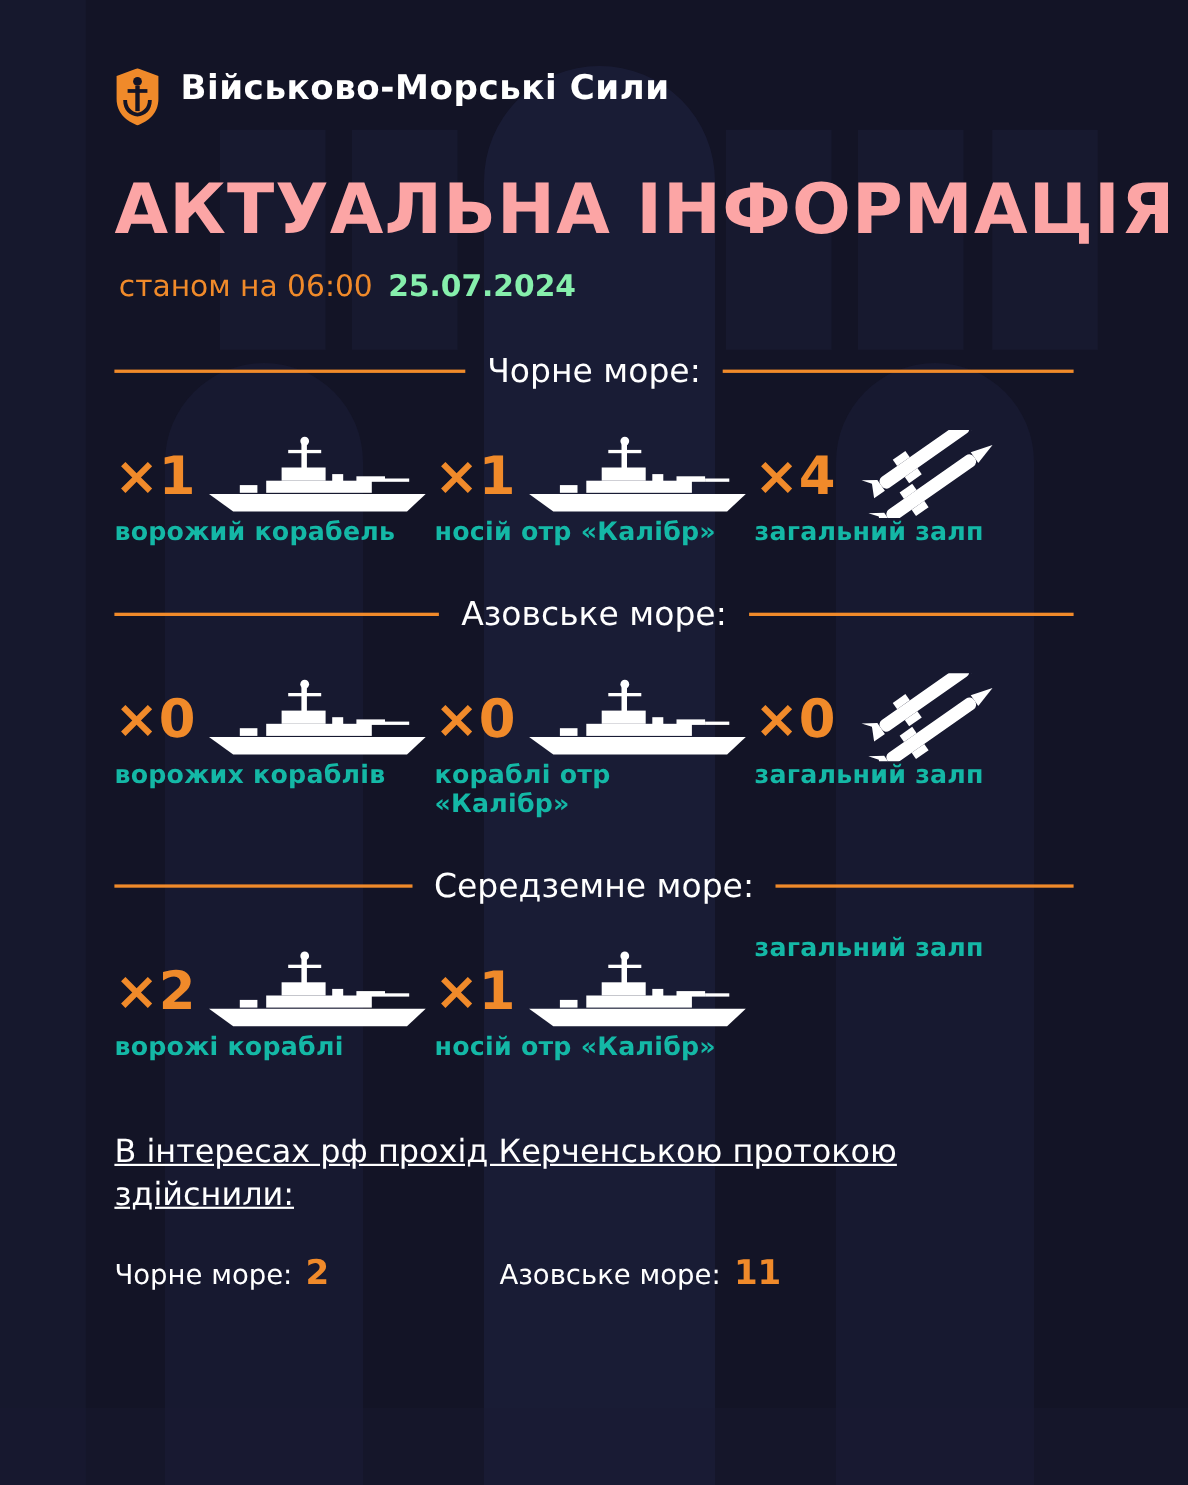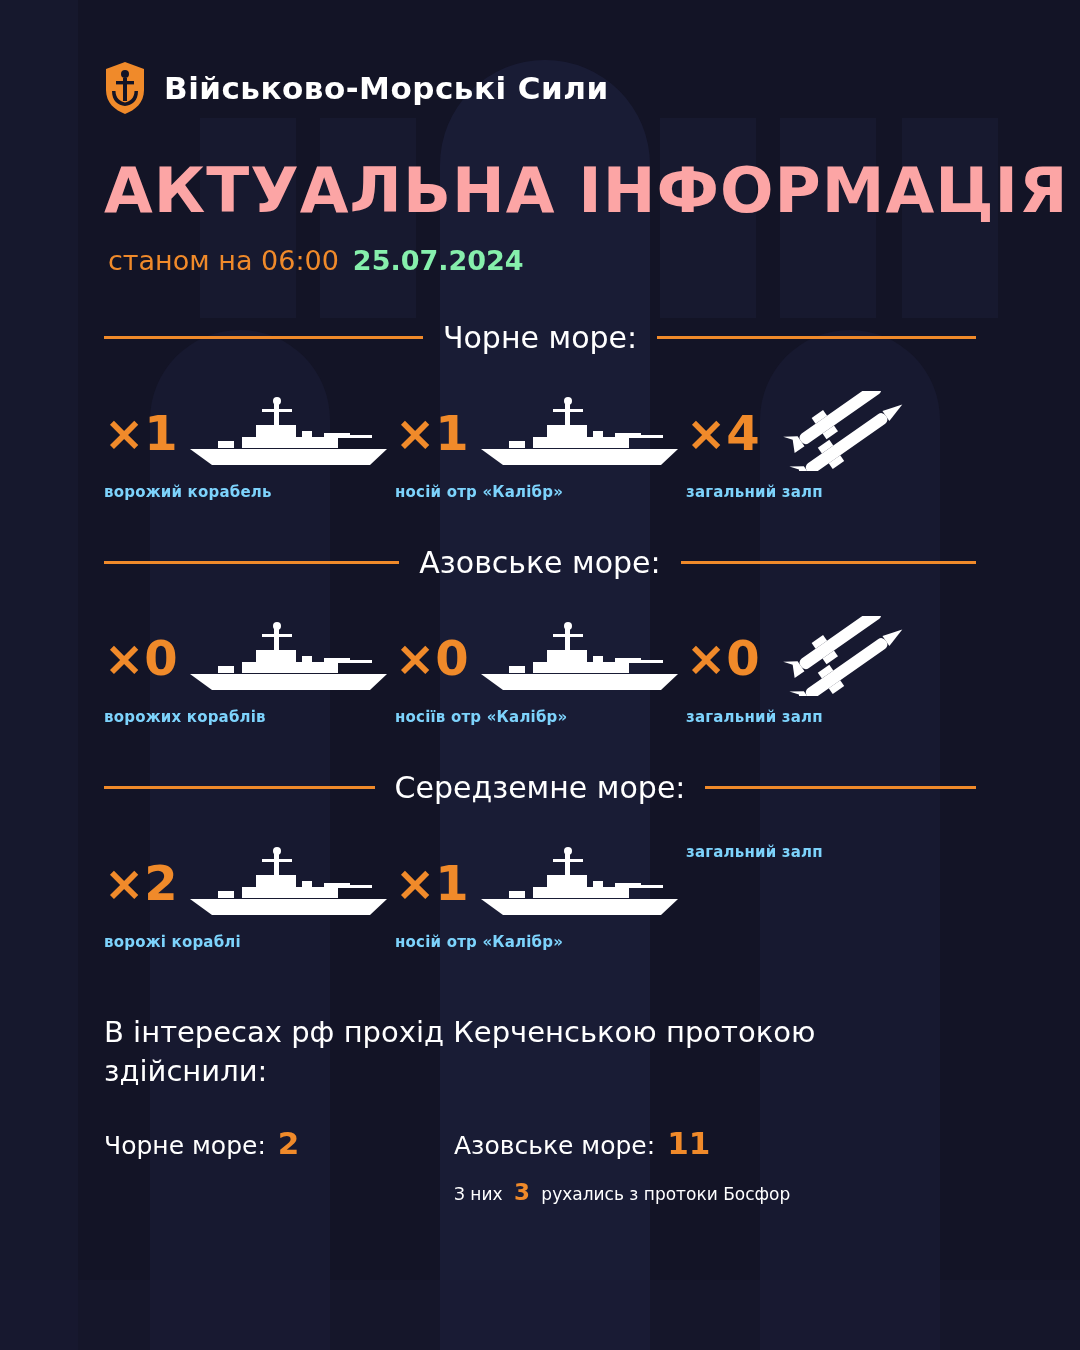--- a/index.html
+++ b/index.html
@@ -12,21 +12,21 @@
     position:relative;
   }
   
   #bg{position:absolute;inset:0;overflow:hidden;}
   .bgband{position:absolute;background:#191b33;}
   .bgsoft{position:absolute;background:#1b1d38;border-radius:140px 140px 0 0;}
 
   #page{position:relative;z-index:2;width:1080px;height:1350px;}
 
   
-  .header{display:flex;align-items:center;gap:18px;padding:62px 0 0 104px;}
+  .header{display:flex;align-items:flex-start;gap:18px;padding:62px 0 0 104px;}
   .anchor-badge{width:42px;height:52px;display:block;}
   .brand{
     font-size:31px;font-weight:bold;letter-spacing:.5px;color:#ffffff;
   }
   .title{
     margin:40px 0 0 104px;
     font-size:63px;font-weight:bold;letter-spacing:1px;
     color:#fca5a5;text-transform:uppercase;
   }
   .subtitle{
@@ -42,29 +42,29 @@
 
   .cards{display:flex;justify-content:space-between;padding:26px 104px 0 104px;}
   .card{width:290px;}
   .card .row{display:flex;align-items:flex-end;gap:4px;height:90px;}
   .count{
     font-size:48px;font-weight:bold;color:#f08a2a;line-height:1;white-space:nowrap;
     margin-bottom:14px;
   }
   .glyph{flex:1;display:flex;align-items:flex-end;justify-content:flex-start;}
   .caption{
-    margin-top:12px;font-size:15px;font-weight:bold;color:#7dd3fc;letter-spacing:.2px;
+    font-size:23px;font-weight:bold;color:#14b8a6;letter-spacing:.2px;
   }
   .card.mid .caption,.card.mid .row{margin-left:0;}
   .card.right .count{margin-right:2px;}
 
   
   .bottom{padding:62px 104px 0 104px;}
   .bottom h2{
-    margin:0;font-size:29px;font-weight:normal;color:#ffffff;line-height:1.35;
+    margin:0;font-size:29px;font-weight:normal;color:#ffffff;line-height:1.35;text-decoration:underline;
   }
   .straits{display:flex;margin-top:34px;}
   .strait{width:360px;}
   .strait.second{margin-left:-10px;width:520px;}
   .strait .line1{font-size:25px;color:#ffffff;display:flex;align-items:baseline;gap:12px;}
   .strait .line1 .num{font-size:31px;font-weight:bold;color:#f08a2a;}
   .strait .line2{margin-top:14px;font-size:17px;color:#ffffff;line-height:1.5;}
   .strait .line2 .num{font-size:23px;font-weight:bold;color:#f08a2a;padding:0 6px;}
 </style>
 </head>
@@ -233,21 +233,21 @@
                 <rect x="80" y="18" width="30" height="3"></rect>
                 <rect x="120" y="40" width="10" height="7"></rect>
                 <rect x="142" y="42" width="26" height="5"></rect>
                 <rect x="168" y="44" width="22" height="3"></rect>
                 <rect x="36" y="50" width="16" height="7"></rect>
                 <circle cx="95" cy="10" r="4"></circle>
               </g>
             </svg>
           </div>
         </div>
-        <div class="caption">носіїв отр «Калібр»</div>
+        <div class="caption">кораблі отр «Калібр»</div>
       </div>
 
       <div class="card right">
         <div class="row">
           <div class="count">×0</div>
           <div class="glyph">
             <svg width="190" height="80" viewBox="0 0 190 80">
               <g fill="#ffffff">
                 <g transform="rotate(-35 95 40)">
                   <rect x="40" y="8" width="96" height="12" rx="5"></rect>
@@ -343,23 +343,18 @@
           <span>Чорне море:</span>
           <span class="num">2</span>
         </div>
       </div>
 
       <div class="strait second">
         <div class="line1">
           <span>Азовське море:</span>
           <span class="num">11</span>
         </div>
-        <div class="line2">
-          <span>З них</span>
-          <span class="num">3</span>
-          <span>рухались з протоки Босфор</span>
-        </div>
       </div>
 
     </div>
   </div>
 
 </div>
 
 </body></html>

